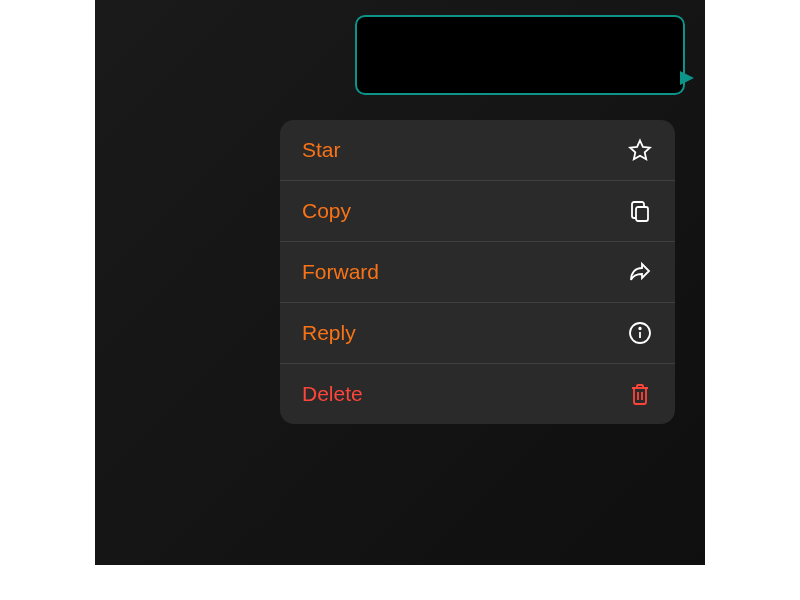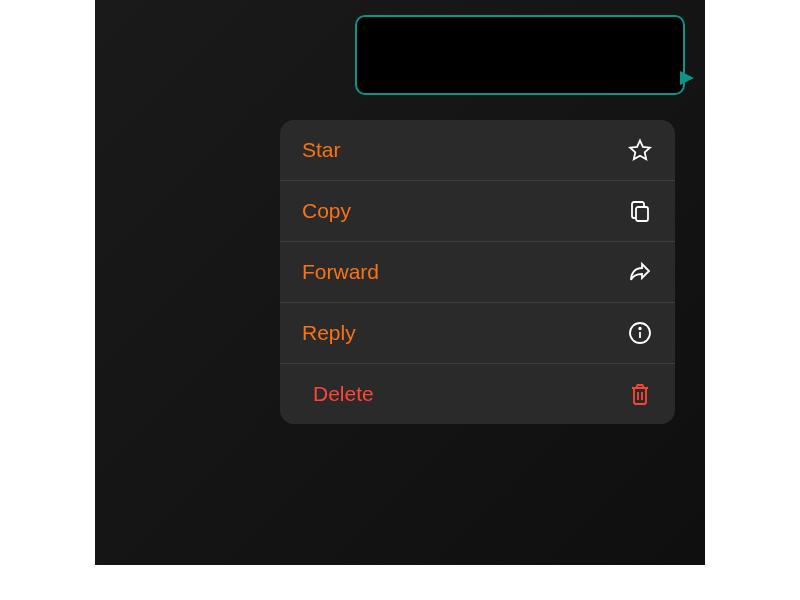--- a/index.html
+++ b/index.html
@@ -65,21 +65,20 @@
     .menu-item:last-child {
       border-bottom: none;
     }
     .menu-label {
       font-size: 21px;
       color: #f97316;
       font-weight: 400;
     }
     .menu-item.destructive .menu-label {
       color: #ff453a;
-      margin-left: 11px;
     }
     .menu-icon {
       width: 26px;
       height: 26px;
       display: flex;
       align-items: center;
       justify-content: center;
       color: #fff;
     }
     .menu-item.destructive .menu-icon {

